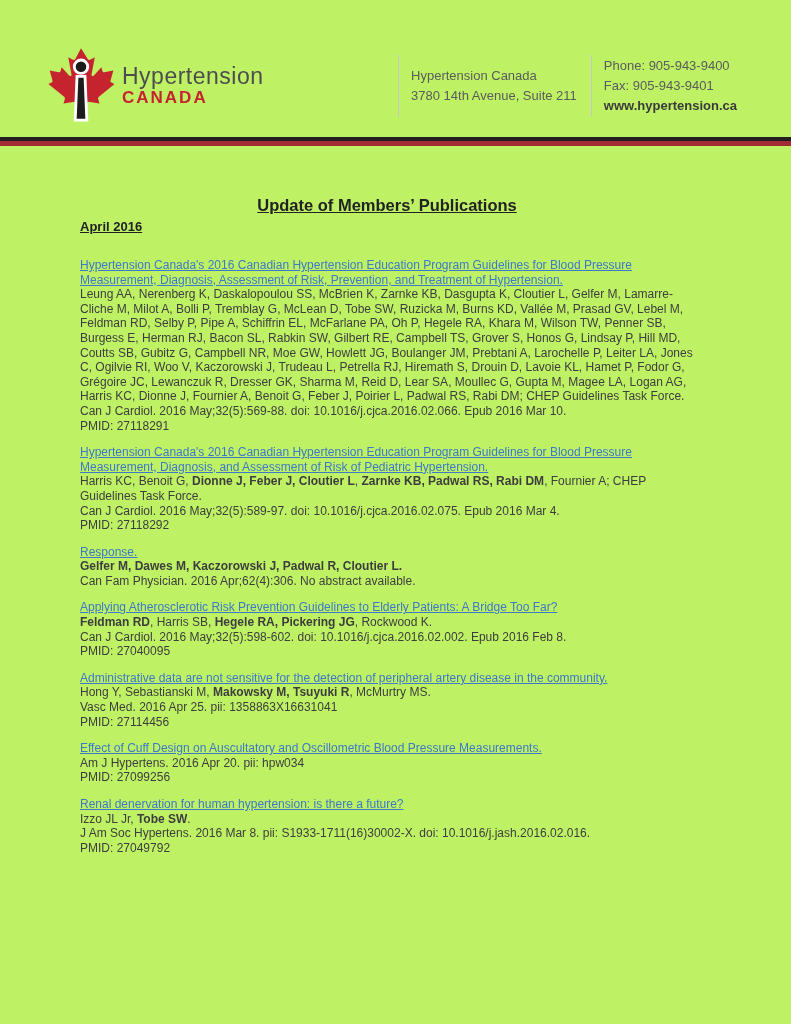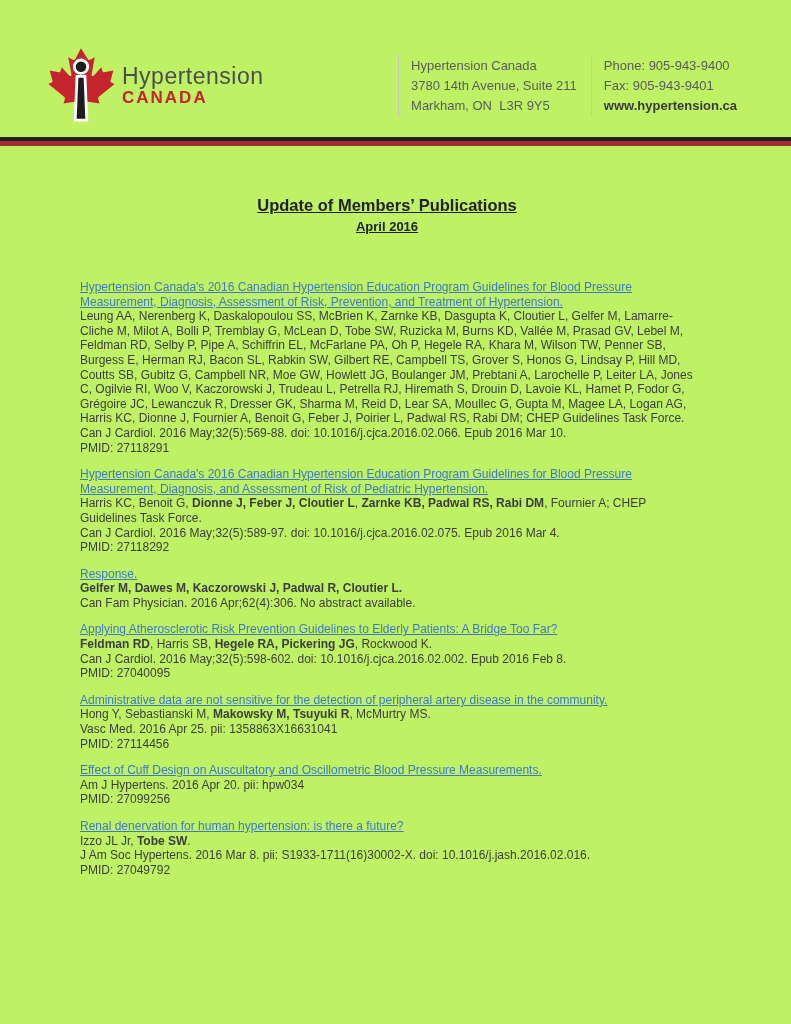--- a/index.html
+++ b/index.html
@@ -53,24 +53,23 @@
     position: absolute;
     top: 196px; left: 80px; width: 614px;
   }
   .doc-title {
     text-align: center;
     font-size: 16.5px; font-weight: 700;
     color: #222; text-decoration: underline;
     margin-bottom: 4px;
   }
   .doc-subtitle {
-    text-align: center;
     font-size: 13px; font-weight: 700;
     color: #222; text-decoration: underline;
-    margin-bottom: 46px;
+    margin-bottom: 24px;
   }
 
   .pubs { font-size: 12px; line-height: 14.6px; }
   .pub { margin-bottom: 12px; }
   .pub-title {
     color: #3d79c8;
     text-decoration: underline;
     cursor: pointer;
   }
   .pub-authors, .pub-cite, .pub-pmid { color: #3d3d3f; }
@@ -95,21 +94,20 @@
         <span class="brand-country">CANADA</span>
       </div>
     </div>
 
     <div class="lh-spacer"></div>
 
     <div class="vrule"></div>
     <div class="lh-block">
       <div>Hypertension Canada</div>
       <div>3780 14th Avenue, Suite 211</div>
-      <div>Markham, ON&nbsp; L3R 9Y5</div>
     </div>
 
     <div class="vrule"></div>
     <div class="lh-block">
       <div>Phone: 905-943-9400</div>
       <div>Fax: 905-943-9401</div>
       <div class="strong">www.hypertension.ca</div>
     </div>
   </div>
 

